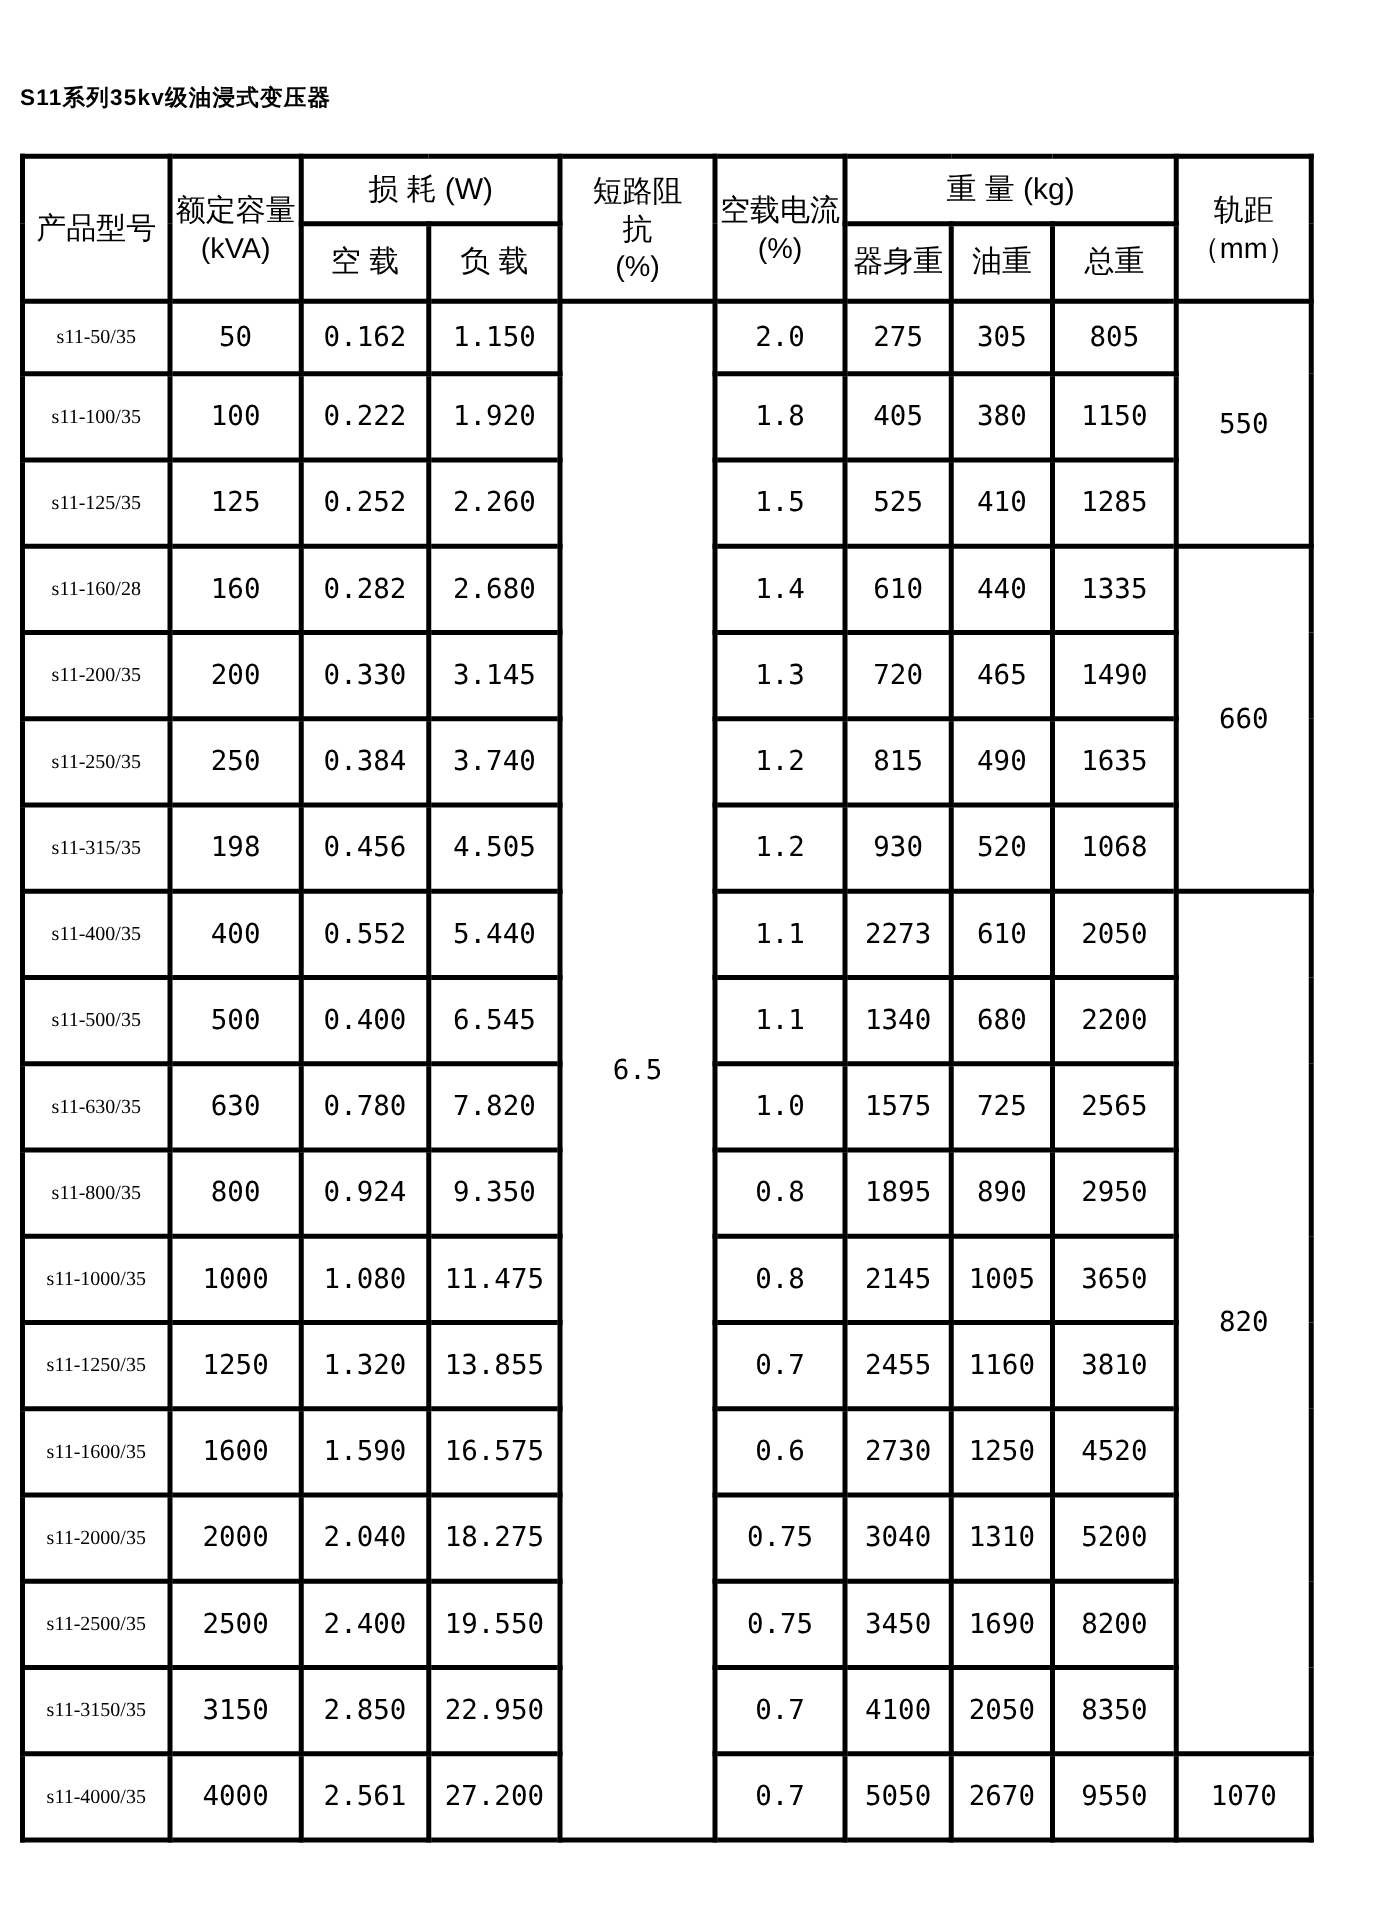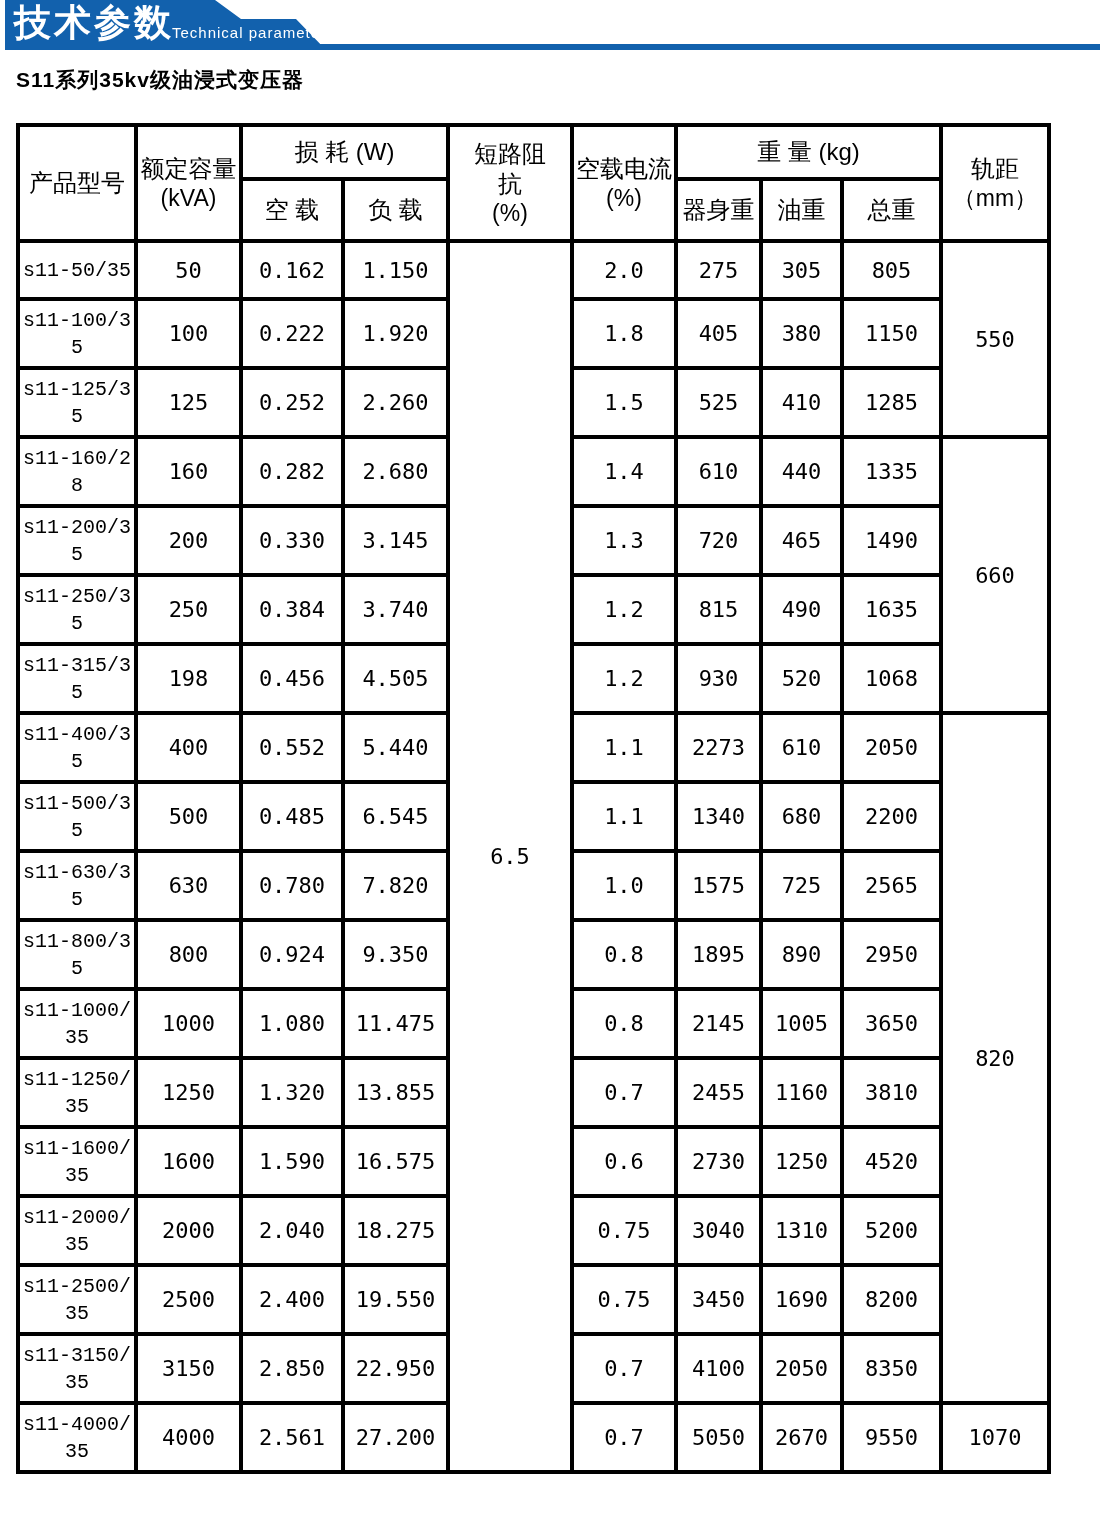--- a/index.html
+++ b/index.html
@@ -10,49 +10,43 @@
   .banner{position:absolute;left:0;top:0;width:1100px;height:56px;}
   .banner-shape{position:absolute;left:5px;top:0;width:326px;height:50px;
     clip-path:polygon(0 0,210px 0,236px 19px,291px 19px,321px 50px,0 50px);}
   .banner-bar{position:absolute;left:5px;top:44px;right:0;height:6px;}
   .banner-cn{position:absolute;left:14px;top:0;font-size:37px;font-weight:bold;
     color:#fff;letter-spacing:3px;line-height:46px;white-space:nowrap;}
   .banner-en{position:absolute;left:172px;top:24px;font-size:15px;color:#fff;
     letter-spacing:1px;white-space:nowrap;}
 
   
-  .doc-title{position:absolute;left:16px;top:66px;font-size:21px;font-weight:bold;
+  .doc-title{position:absolute;left:16px;top:66px;font-size:18px;font-weight:bold;
     letter-spacing:1px;}
 
   
   table.spec{position:absolute;left:16px;top:123px;border-collapse:collapse;
     table-layout:fixed;background:#fff;}
   table.spec th,table.spec td{border:4px solid #000;text-align:center;
     vertical-align:middle;padding:0;background:#fff;font-weight:normal;}
   thead tr.h1{height:54px;}
   thead tr.h2{height:62px;}
   tbody tr{height:69px;}
   tbody tr:first-child{height:58px;}
   th{font-size:24px;line-height:1.25;}
   th .sub{font-size:23px;}
   td.num{font-family:"DejaVu Sans Mono","Liberation Mono",monospace;font-size:22px;}
-  td.model{font-family:Liberation Mono, monospace;font-size:20px;
+  td.model{font-family:Liberation Serif, serif;font-size:16px;
     word-break:break-all;line-height:1.35;padding:0 2px;text-align:center;}
 </style>
 </head>
 <body>
 
 <div class="page">
 
-  <div class="banner">
-    <div class="banner-shape" style="background: rgb(18, 97, 173);"></div>
-    <div class="banner-bar" style="background: rgb(18, 97, 173);"></div>
-    <span class="banner-cn">技术参数</span>
-    <span class="banner-en">Technical parameter</span>
-  </div>
 
   <div class="doc-title">S11系列35kv级油浸式变压器</div>
 
   <table class="spec">
     <colgroup>
       <col style="width:118px">
         <col style="width:105px">
         <col style="width:102px">
       <col style="width:105px">
         <col style="width:124px">
@@ -174,21 +168,21 @@
         <td class="num">5.440</td>
         <td class="num">1.1</td>
         <td class="num">2273</td>
         <td class="num">610</td>
         <td class="num">2050</td>
         <td class="num" rowspan="10">820</td>
       </tr>
       <tr>
         <td class="model">s11-500/35</td>
         <td class="num">500</td>
-        <td class="num">0.485</td>
+        <td class="num">0.400</td>
         <td class="num">6.545</td>
         <td class="num">1.1</td>
         <td class="num">1340</td>
         <td class="num">680</td>
         <td class="num">2200</td>
       </tr>
       <tr>
         <td class="model">s11-630/35</td>
         <td class="num">630</td>
         <td class="num">0.780</td>

